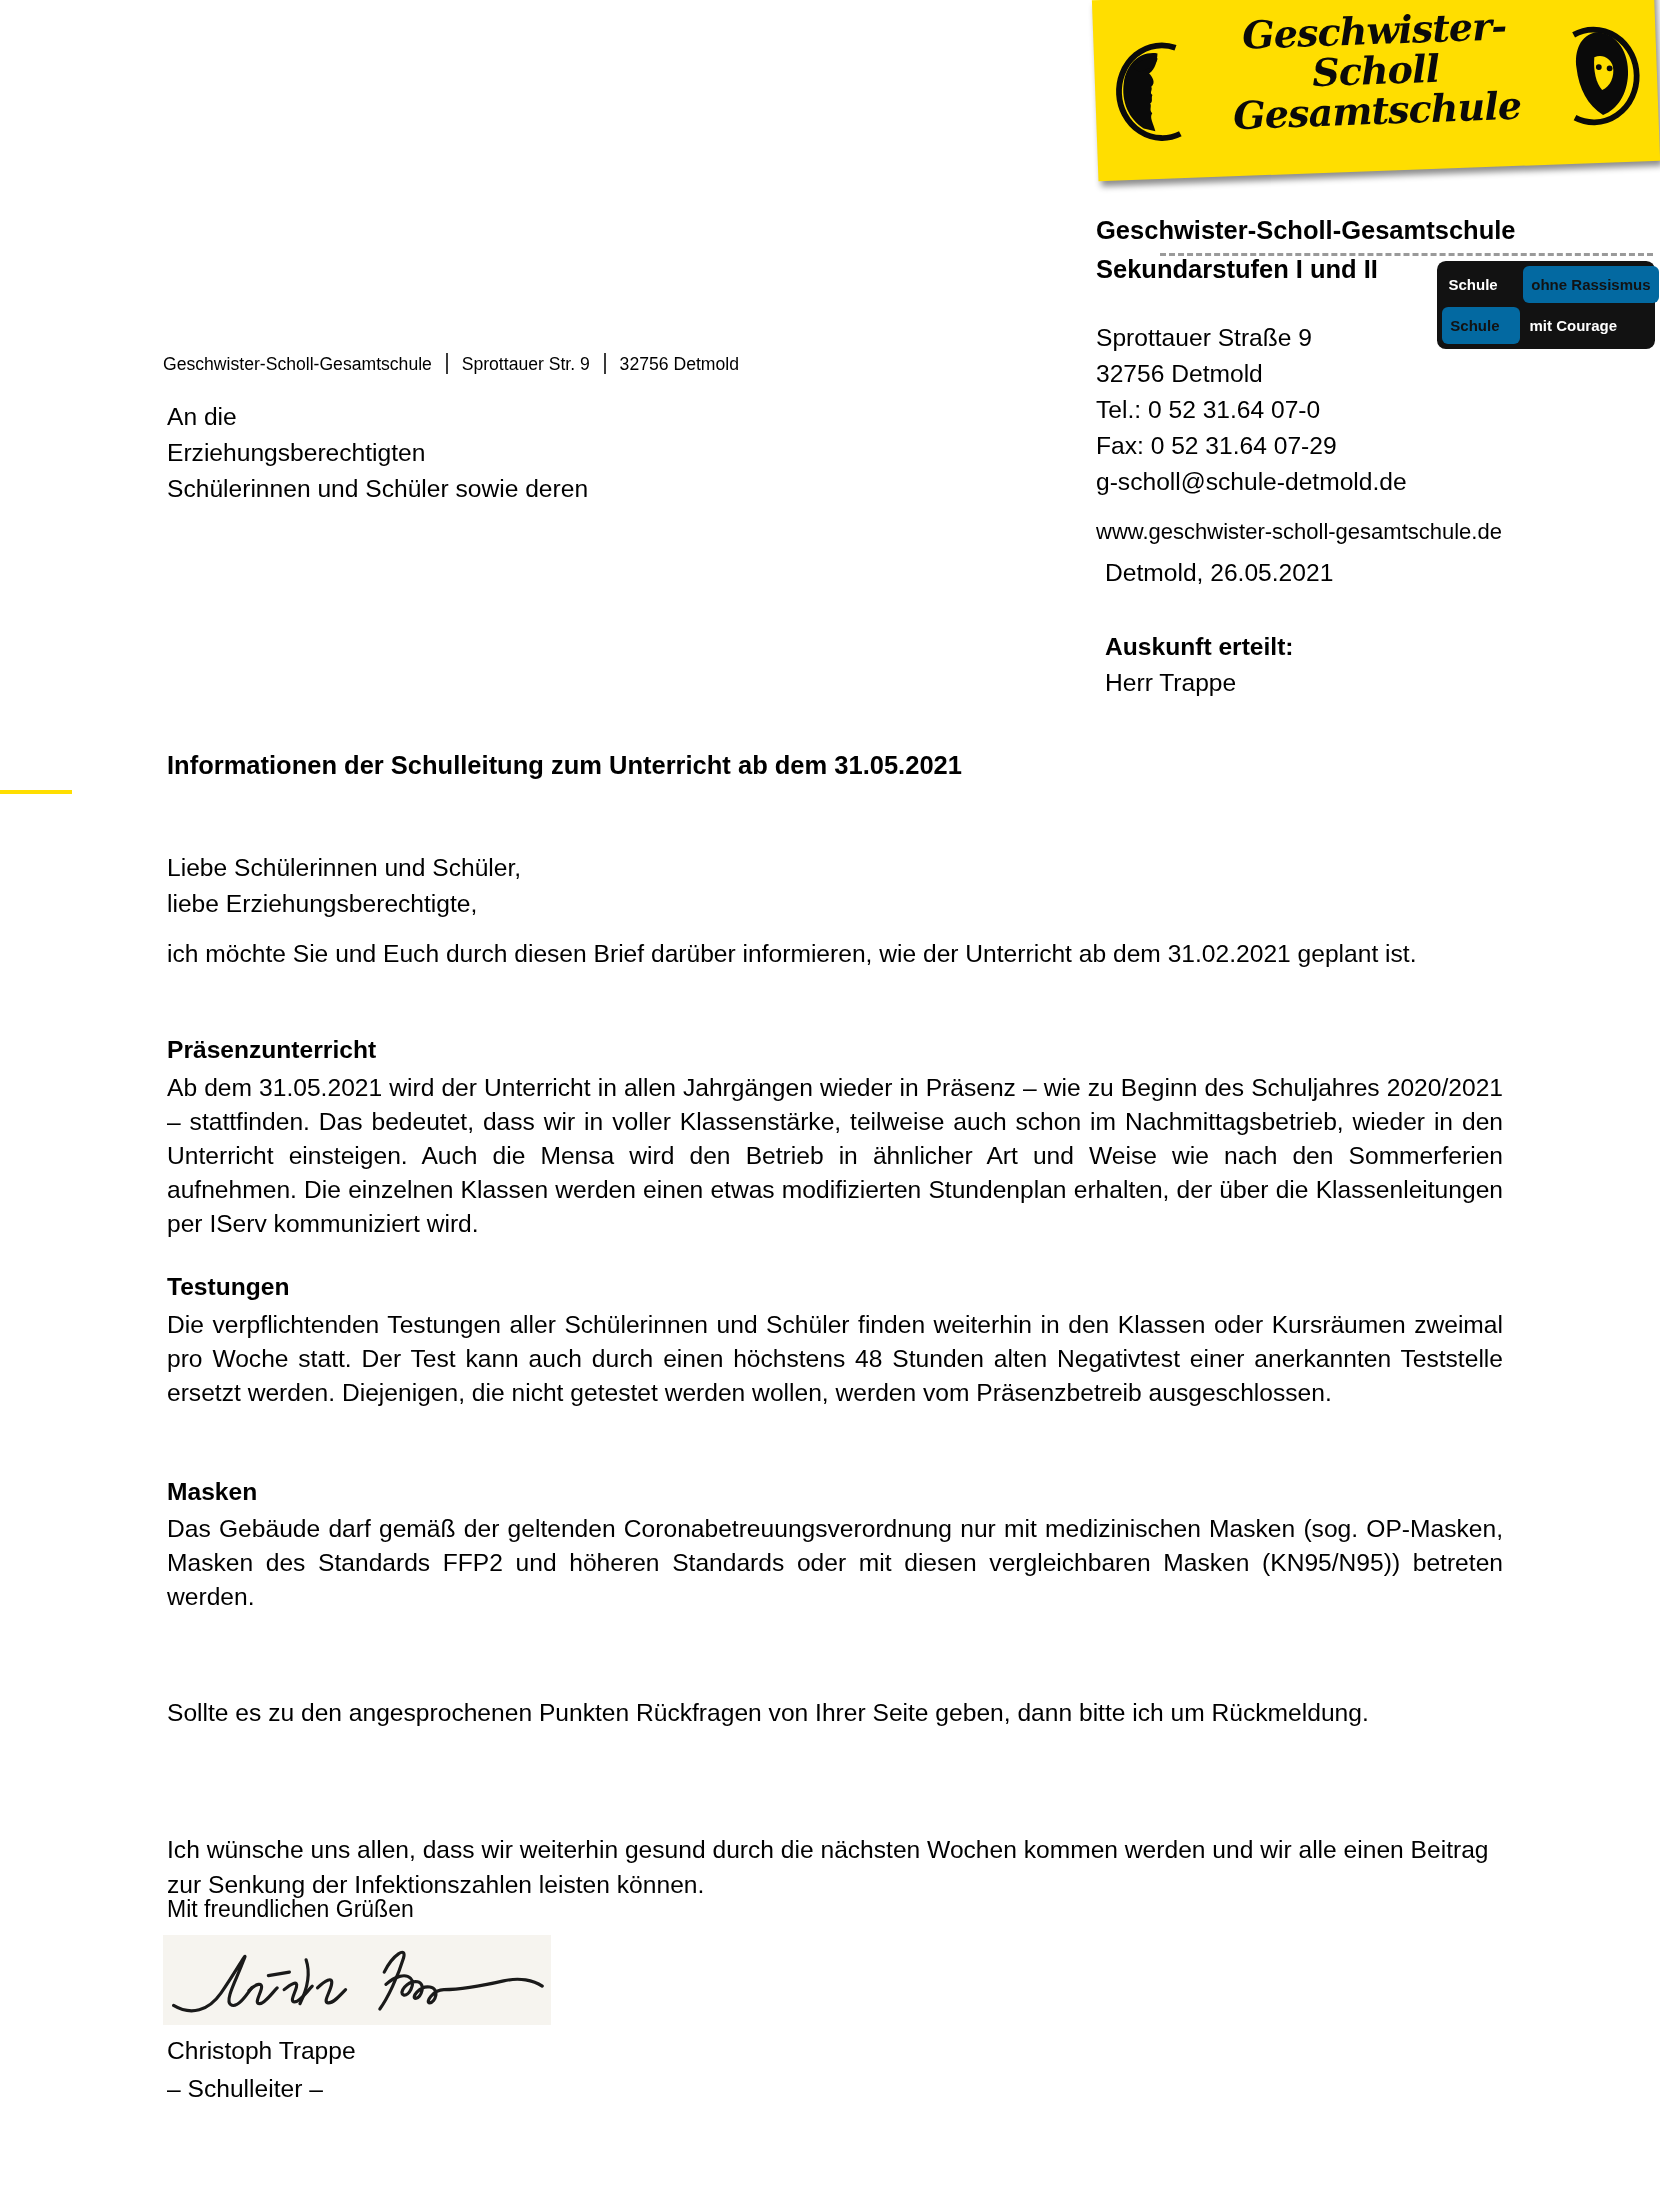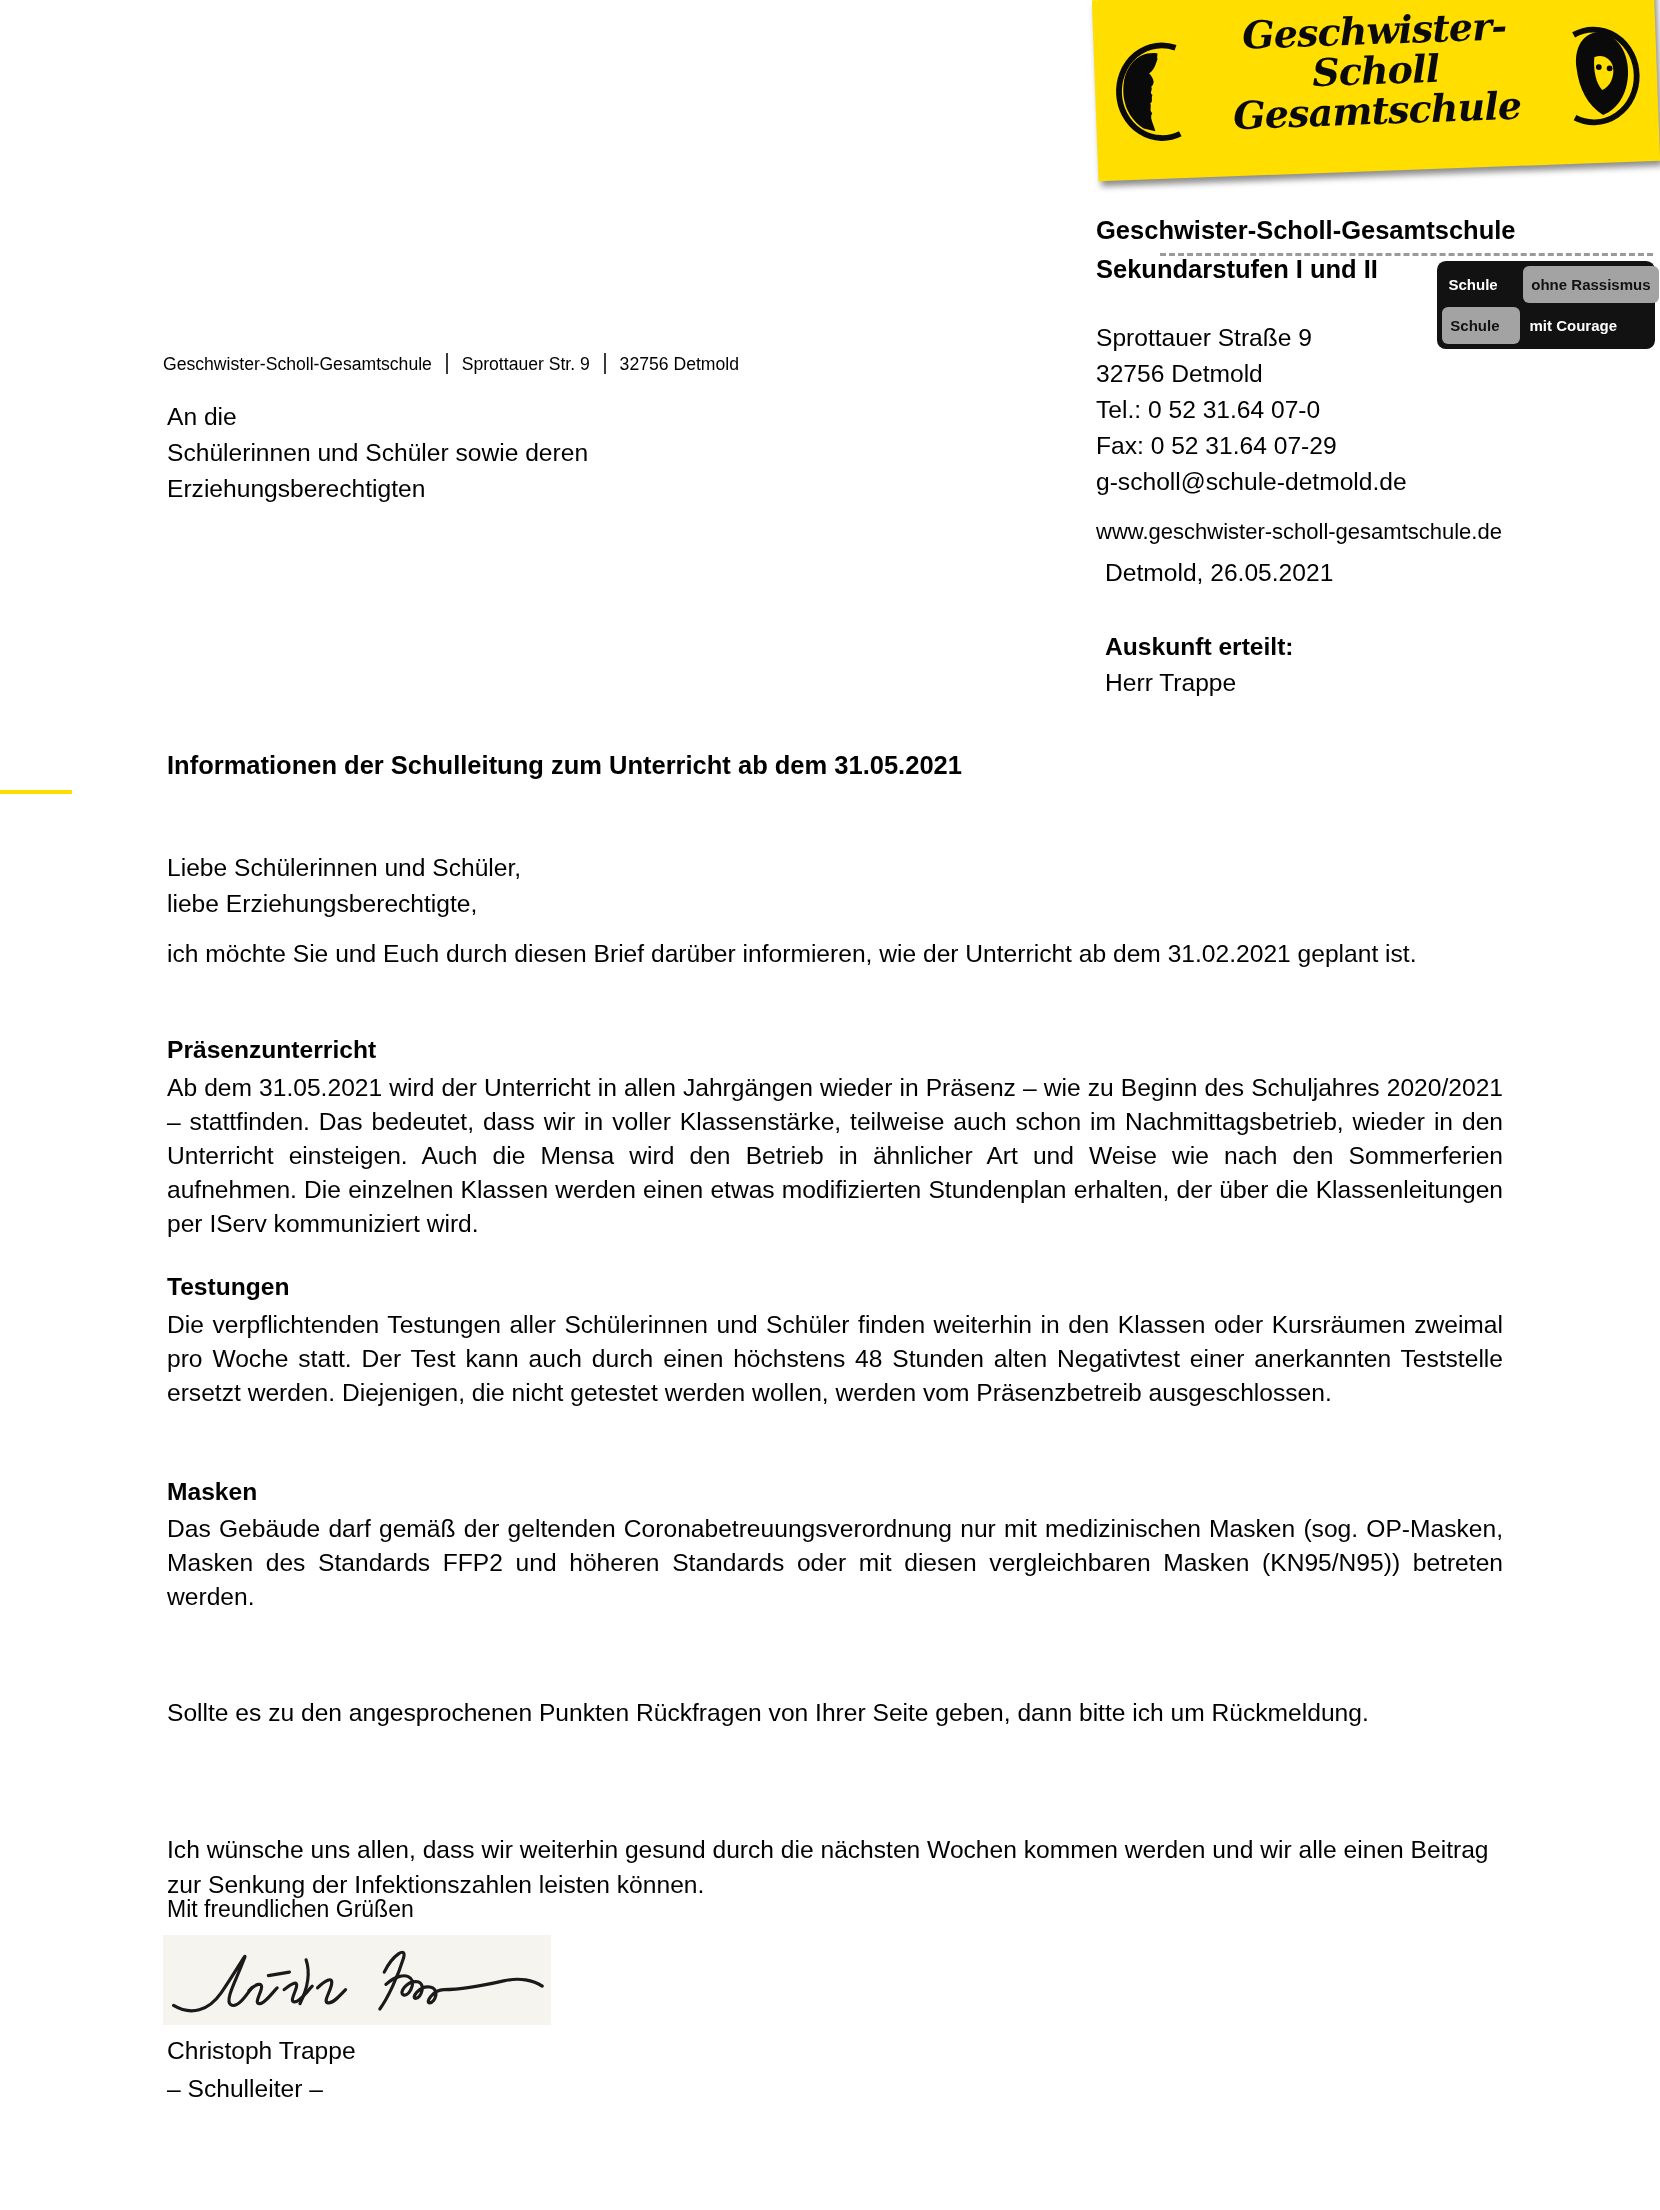--- a/index.html
+++ b/index.html
@@ -26,21 +26,21 @@
   .hdr-name { position:absolute; left:1096px; top:216px; font-size:25.5px; font-weight:bold; white-space:nowrap; }
   .hdr-dash { position:absolute; left:1160px; top:253px; width:493px; height:0; border-top:3.5px dashed #9a9a9a; }
   .hdr-sub  { position:absolute; left:1096px; top:255px; font-size:25.5px; font-weight:bold; white-space:nowrap; }
   .badge {
     position:absolute; left:1437px; top:261px; width:218px; height:88px;
     background:#121212; border-radius:8.8px; box-sizing:border-box; padding:3.5px;
     display:grid; grid-template-columns:81px 1fr; grid-template-rows:1fr 1fr;
   }
   .badge-cell { display:flex; align-items:center; font-size:15px; font-weight:bold; padding:0 8px; white-space:nowrap; }
   .badge-black { color:#ffffff; }
-  .badge-white { background:#a3a3a3; color:#121212; border-radius:6.1px; margin:1.8px; }
+  .badge-white { background:#0369a1; color:#121212; border-radius:6.1px; margin:1.8px; }
   .hdr-addr { position:absolute; left:1096px; top:320px; font-size:24.6px; line-height:36px; }
   .hdr-web  { position:absolute; left:1096px; top:519px; font-size:22px; }
   .hdr-date { position:absolute; left:1105px; top:559px; font-size:24.6px; }
   .hdr-contact-label { position:absolute; left:1105px; top:633px; font-size:24.6px; font-weight:bold; }
   .hdr-contact-name  { position:absolute; left:1105px; top:669px; font-size:24.6px; }
   
   .return-line { position:absolute; left:163px; top:353px; font-size:17.6px; white-space:nowrap; }
   .vsep { display:inline-block; width:1.8px; height:21px; background:#3a3a3a; margin:0 14px; vertical-align:-4.4px; }
   .recipient { position:absolute; left:167px; top:399px; font-size:24.6px; line-height:36px; }
   .accent-mark { position:absolute; left:0; top:790px; width:72px; height:4.4px; background:#FFDE00; }
@@ -101,22 +101,22 @@
   <div class="hdr-web">www.geschwister-scholl-gesamtschule.de</div>
   <div class="hdr-date">Detmold, 26.05.2021</div>
   <div class="hdr-contact-label">Auskunft erteilt:</div>
   <div class="hdr-contact-name">Herr Trappe</div>
 
   <div class="return-line">
     <span>Geschwister-Scholl-Gesamtschule</span><span class="vsep"></span><span>Sprottauer Str. 9</span><span class="vsep"></span><span>32756 Detmold</span>
   </div>
   <div class="recipient">
     <div>An die</div>
+    <div>Erziehungsberechtigten</div>
     <div>Schülerinnen und Schüler sowie deren</div>
-    <div>Erziehungsberechtigten</div>
   </div>
 
   <div class="accent-mark"></div>
 
   <div class="subject">Informationen der Schulleitung zum Unterricht ab dem 31.05.2021</div>
 
   <div class="salutation">
     <div>Liebe Schülerinnen und Schüler,</div>
     <div>liebe Erziehungsberechtigte,</div>
   </div>

